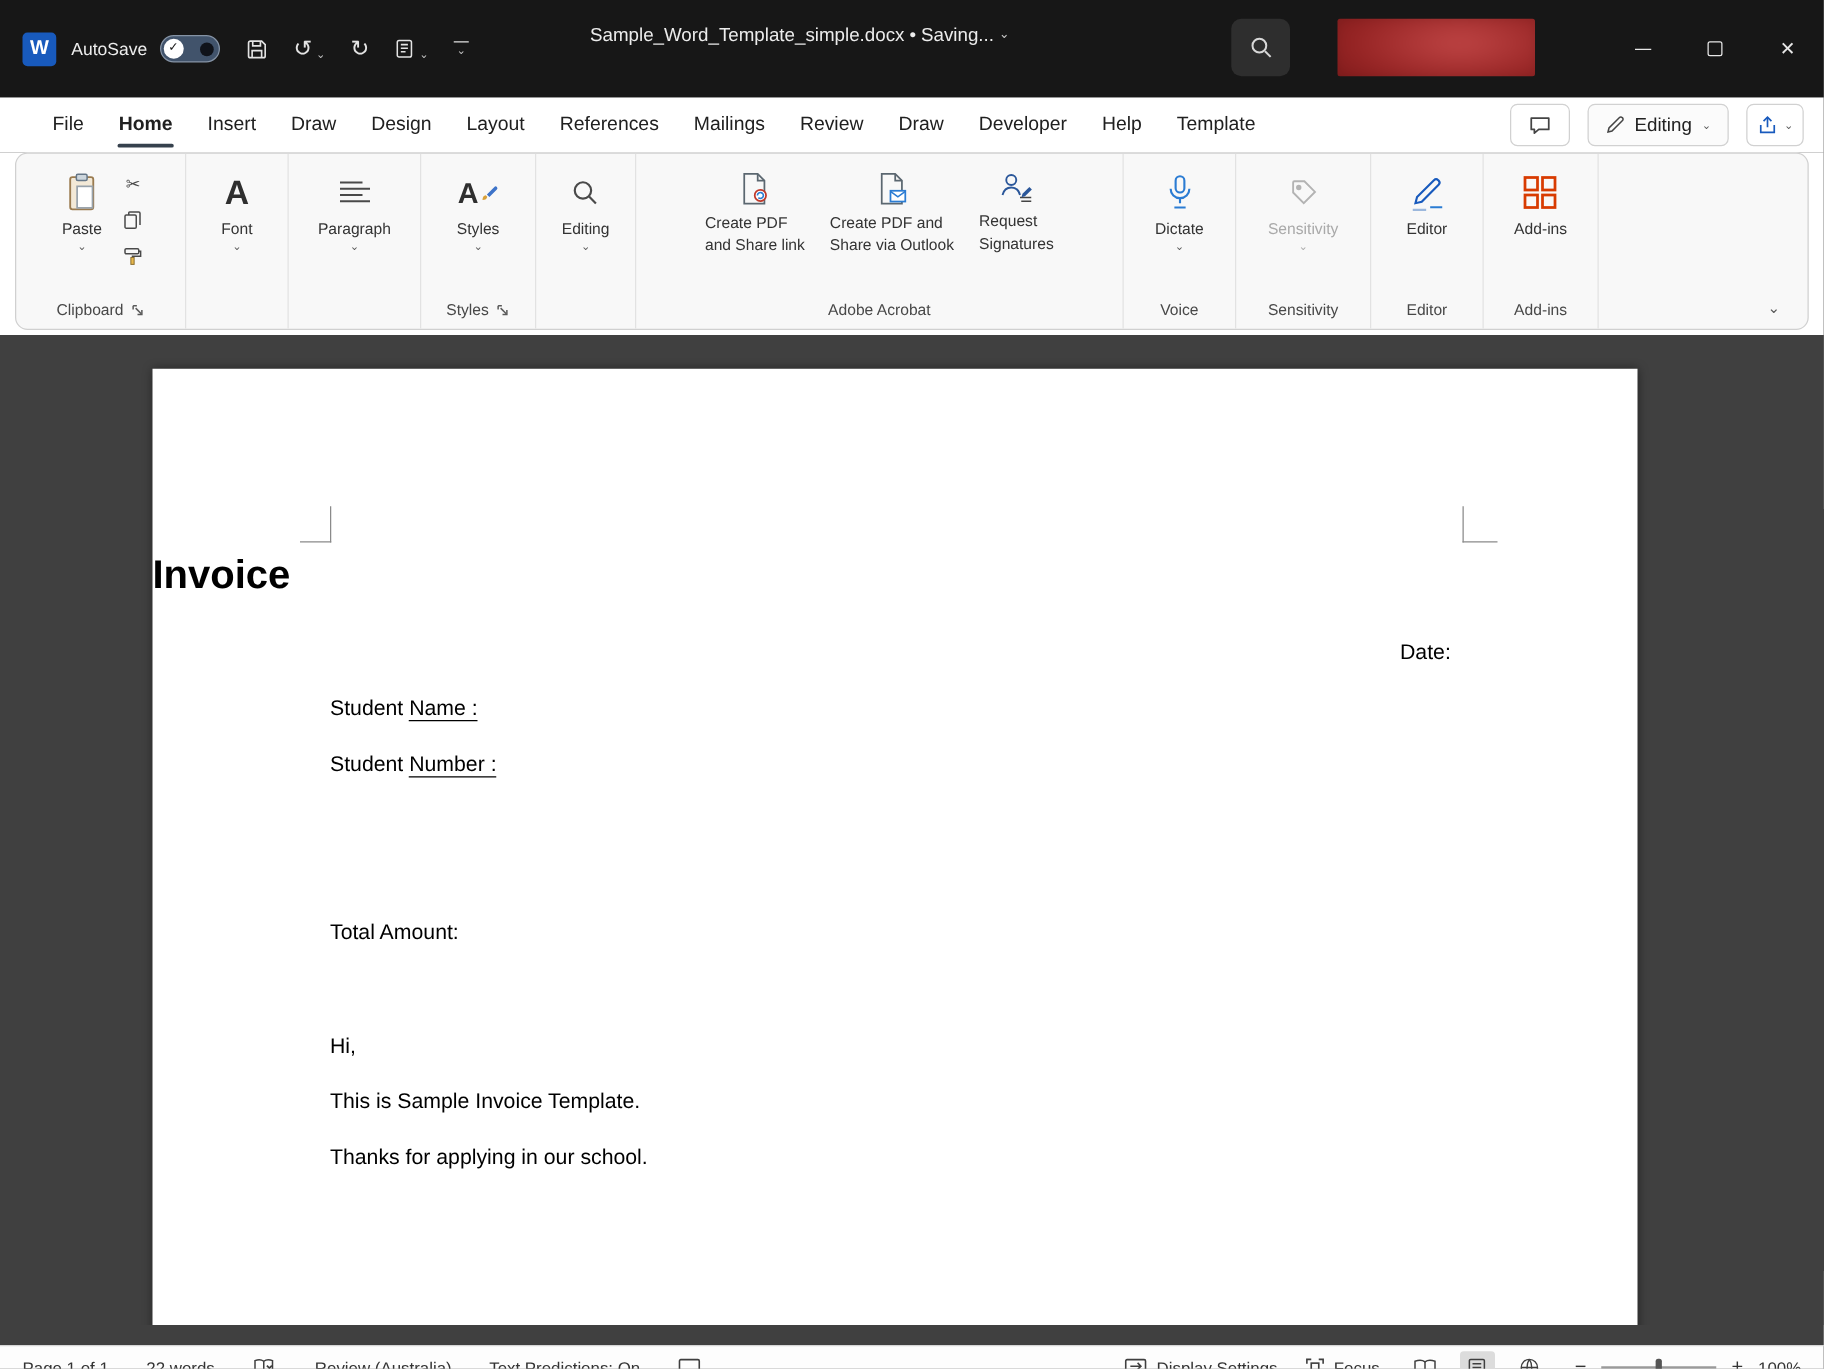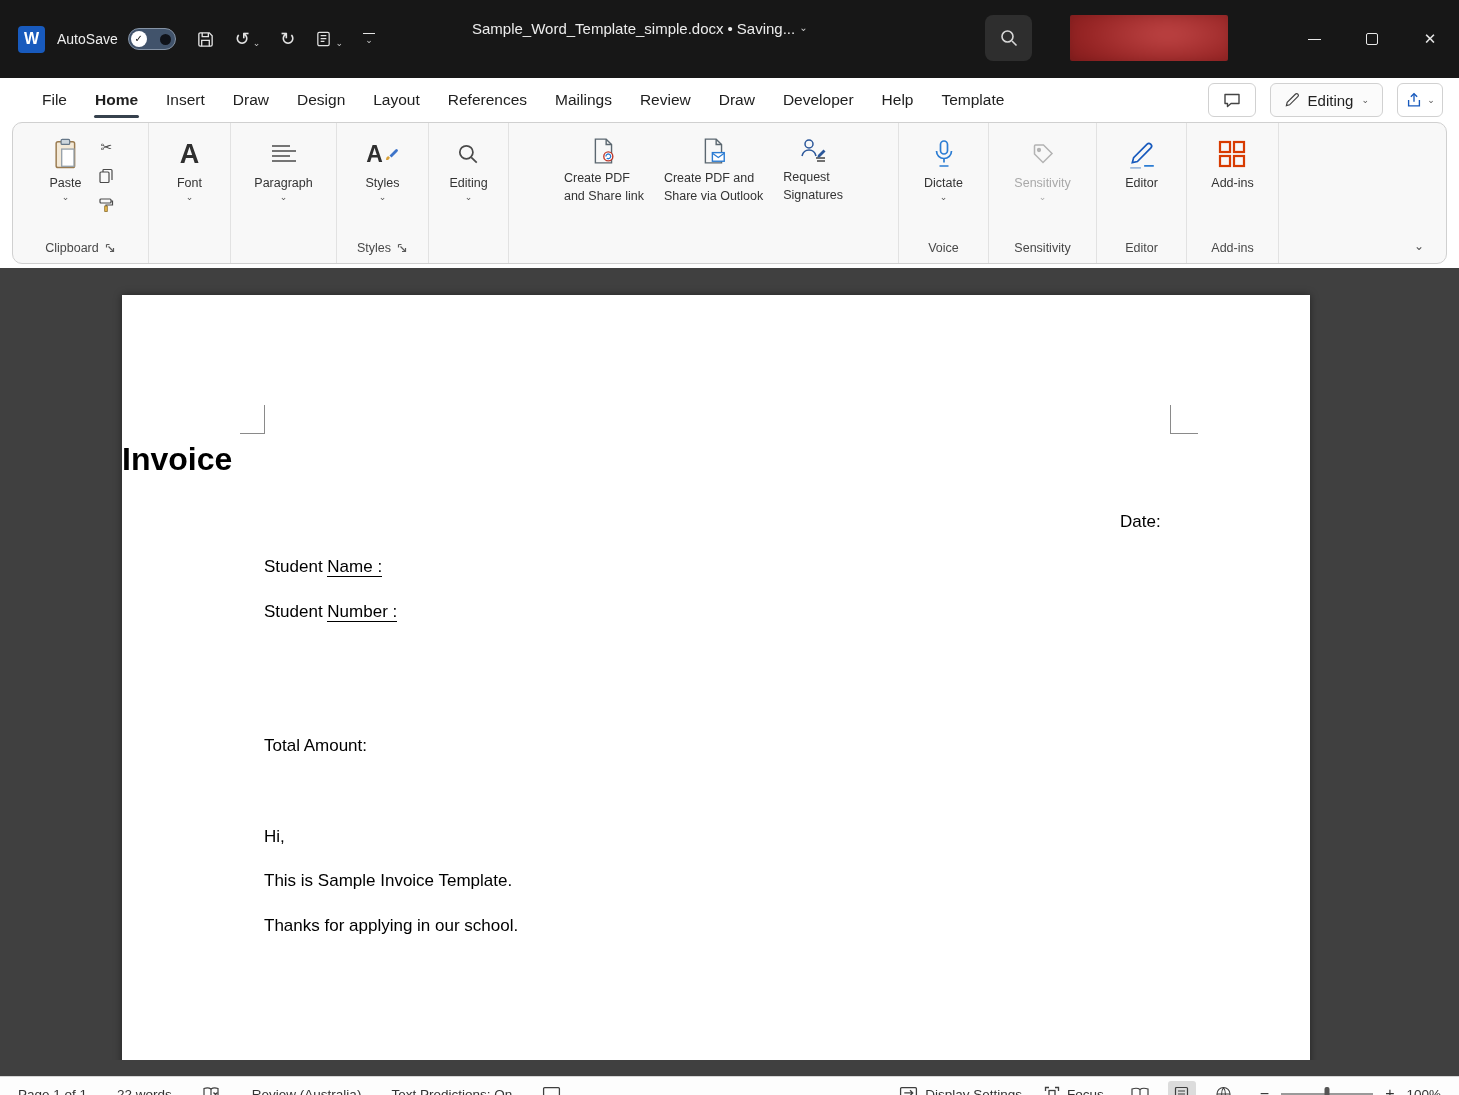--- a/index.html
+++ b/index.html
@@ -338,20 +338,23 @@
               <circle cx="10" cy="7" r="4" fill="none" stroke="#2b579a" stroke-width="1.5"></circle>
               <path d="M3 19c1-4 4-6 7-6s6 2 7 6" fill="none" stroke="#2b579a" stroke-width="1.5"></path>
               <path d="M17 21h9M18 24h8" stroke="#444" stroke-width="1.3"></path>
               <path d="M19 18l5.5-5.5 2 2L21 20l-2.8.8z" fill="#2b579a"></path>
             </svg>
           <span class="lbl2">
             <span>Request</span><br>
             <span>Signatures</span>
           </span>
         </div>
+      </div>
+      <div class="rg-label">
+        <span>Adobe Acrobat</span>
       </div>
     </div>
 
     <div class="rgroup" style="flex-basis:90px">
       <div class="rg-body">
         <div class="bigbtn">
           <div class="ic">
             <svg width="22" height="30" viewBox="0 0 22 29" fill="none" stroke="#2b7cd3" stroke-width="1.7">
                 <rect x="7.5" y="1.5" width="7" height="13" rx="3.5"></rect>
                 <path d="M3.5 11.5a7.5 7.5 0 0 0 15 0"></path>

